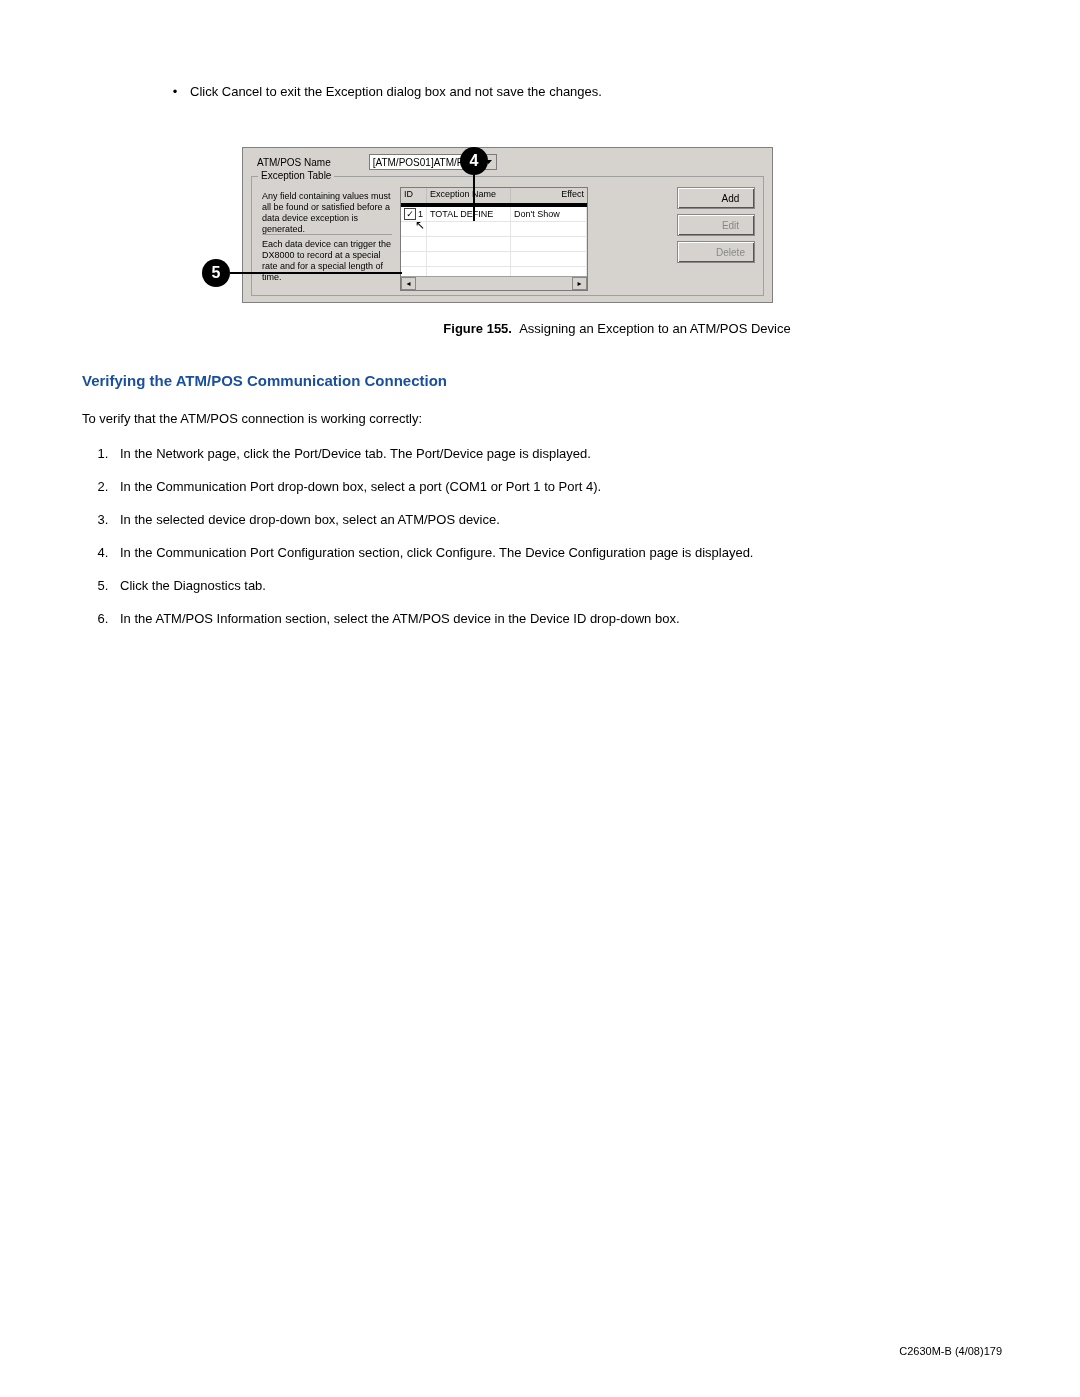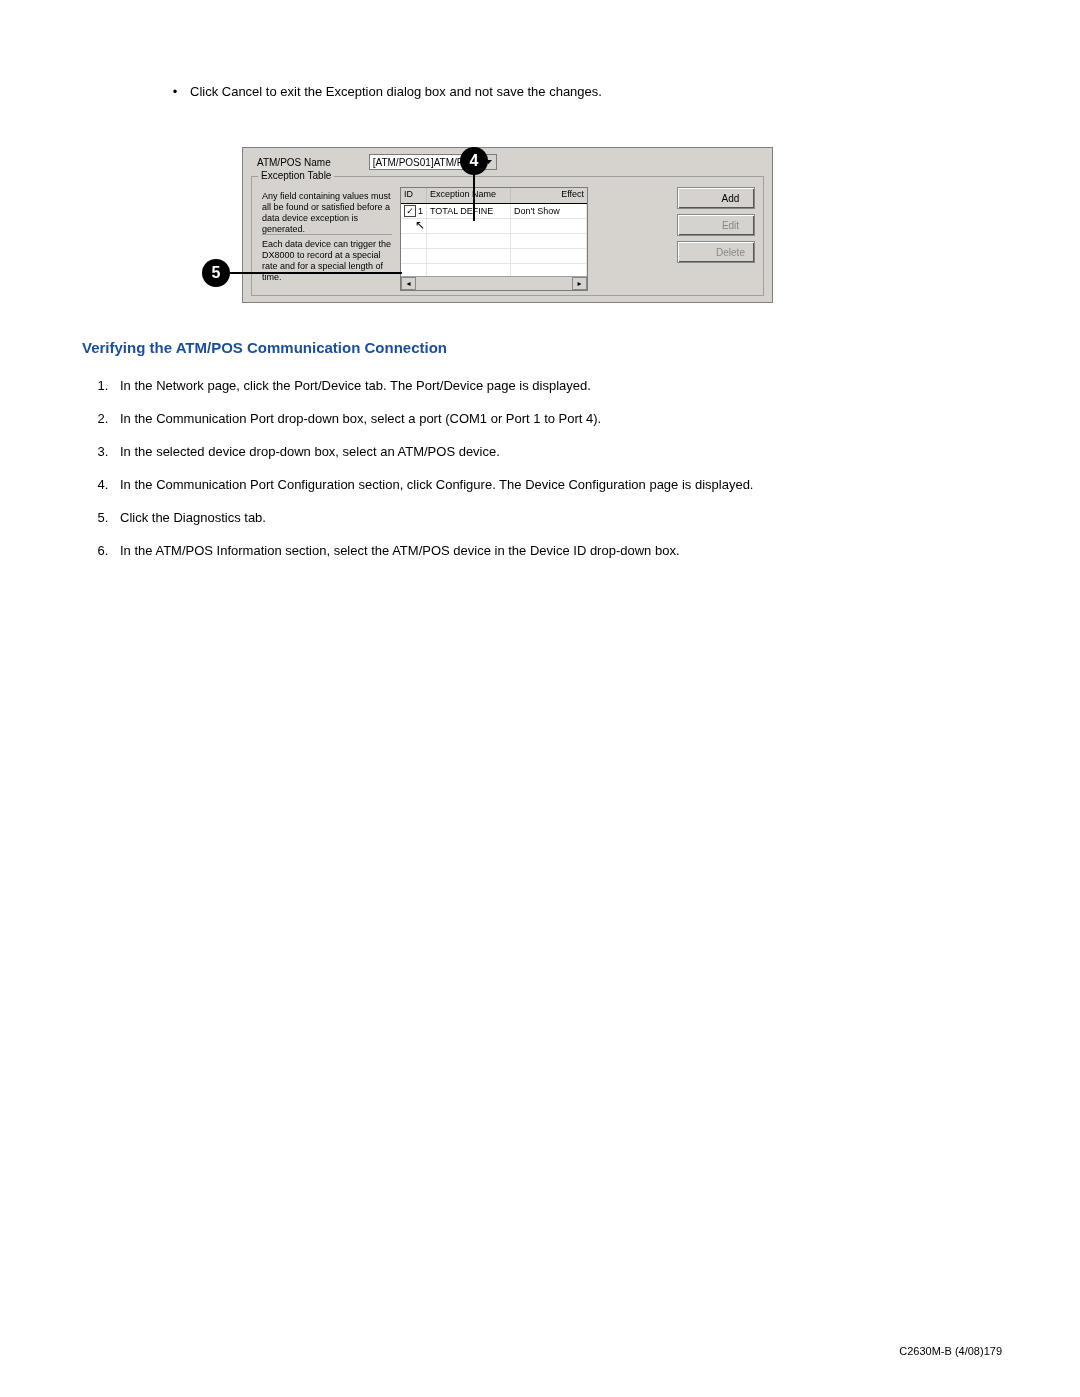--- a/index.html
+++ b/index.html
@@ -140,21 +140,21 @@
     height: 104px;
     background: #fff;
     border: 1px solid #7b7b7b;
     box-sizing: border-box;
     font-size: 9px;
   }
   .thead {
     display: flex;
     background: #d6d3ce;
     height: 15px;
-    border-bottom: 1px solid #000000;
+    border-bottom: 4px solid #000000;
   }
   .th {
     border-right: 1px solid #c0c0c0;
     padding: 1px 3px;
     box-sizing: border-box;
     overflow: hidden;
     white-space: nowrap;
   }
   .col-id { width: 26px; }
   .col-name { width: 84px; }
@@ -358,24 +358,28 @@
         </div>
 
         <div class="btncol">
           <div class="winbtn">Add</div>
           <div class="winbtn disabled">Edit</div>
           <div class="winbtn disabled">Delete</div>
         </div>
       </div>
     </div>
 
+    <div class="figcaption">
+      <b>Figure 155.</b>&nbsp;&nbsp;<span>Assigning an Exception to an ATM/POS Device</span>
+    </div>
   </div>
 
   <div class="section-heading">Verifying the ATM/POS Communication Connection</div>
 
+  <div class="intro">To verify that the ATM/POS connection is working correctly:</div>
 
   <ol class="steps">
     <li>In the Network page, click the Port/Device tab. The Port/Device page is displayed.</li>
     <li>In the Communication Port drop-down box, select a port (COM1 or Port 1 to Port 4).</li>
     <li>In the selected device drop-down box, select an ATM/POS device.</li>
     <li>In the Communication Port Configuration section, click Configure. The Device Configuration page is displayed.</li>
     <li>Click the Diagnostics tab.</li>
     <li>In the ATM/POS Information section, select the ATM/POS device in the Device ID drop-down box.</li>
   </ol>
 

